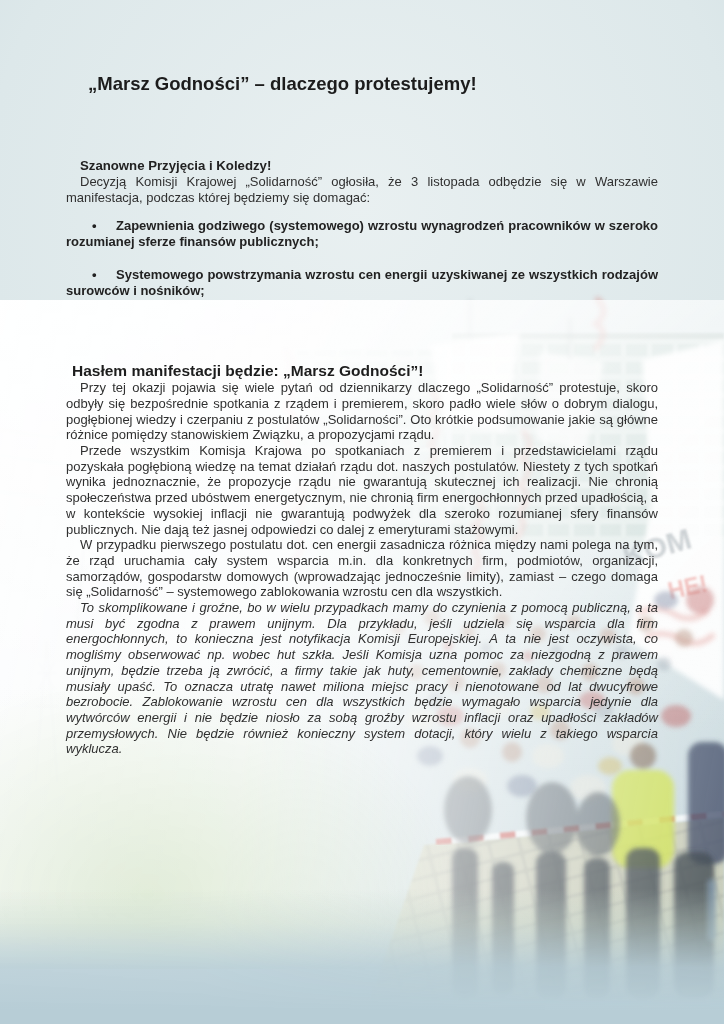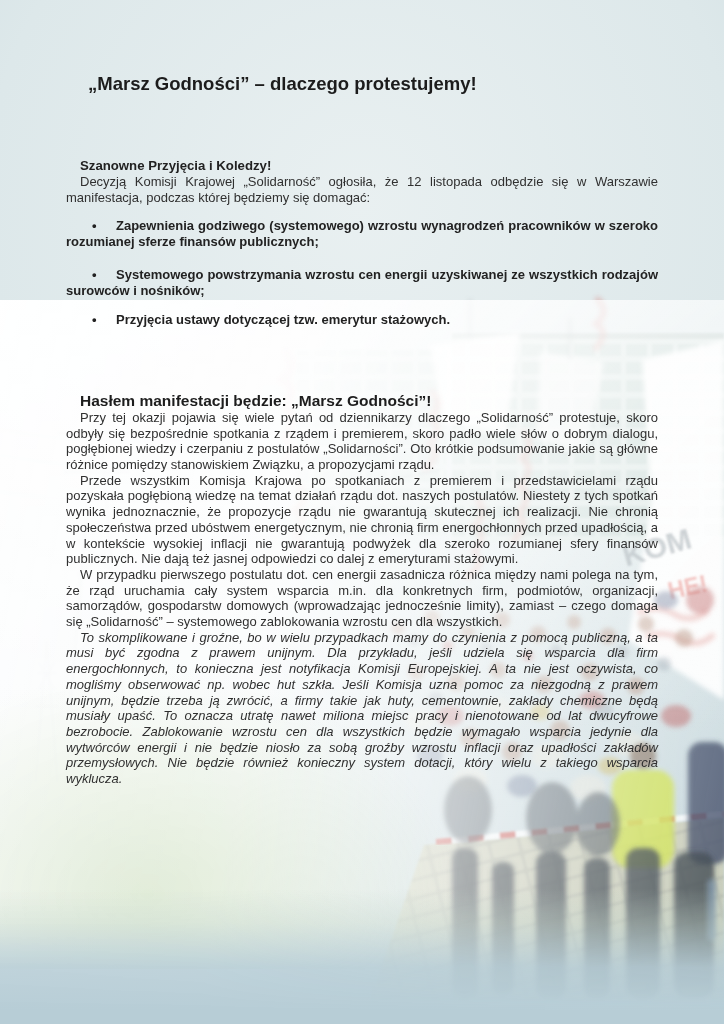--- a/index.html
+++ b/index.html
@@ -24,21 +24,21 @@
     background: linear-gradient(to top, #b7cdd6 10%, rgba(183,205,214,.88) 42%, rgba(197,214,206,.38) 75%, rgba(255,255,255,0) 100%);
   }
   .content { position:absolute; left:0; top:0; width:724px; height:820px; padding:0 66px; box-sizing:border-box; color:#2e2e2e; }
   .title { margin:73px 0 0 0; padding-left:22px; font-size:18.5px; line-height:22px; font-weight:bold; color:#1c1c1c; }
   .salutation { margin:63px 0 0 0; font-size:13.2px; line-height:16px; font-weight:bold; text-indent:14px; color:#222; }
   p.body { margin:0; font-size:13px; line-height:15.7px; text-align:justify; text-indent:14px; color:#303030; }
   .intro { margin-top:13px; }
   .demand { margin:0; font-size:13px; line-height:15.7px; text-align:justify; font-weight:bold; text-indent:26px; color:#222; }
   .d1 { margin-top:17px; } .d2 { margin-top:13px; } .d3 { margin-top:14px; }
   .bullet { display:inline-block; width:24px; text-indent:0; }
-  .slogan { margin:64px 0 0 8px; padding-left:6px; font-size:15.5px; line-height:18px; font-weight:bold; color:#1d1d1d; }
+  .slogan { margin:64px 0 0 0; padding-left:6px; font-size:15.5px; line-height:18px; font-weight:bold; color:#1d1d1d; }
   .p1 { margin-top:40px; } .p2 { margin-top:15px; } .p3 { margin-top:19px; } .p4 { margin-top:13px;font-style:italic; }
 </style>
 </head>
 <body>
 
 <div class="page">
 
   <svg class="photo" width="724" height="1024" viewBox="0 0 724 1024" aria-hidden="true">
     <defs>
       <filter id="b1">
@@ -188,25 +188,24 @@
 
   <div class="veil-photo"></div>
   <div class="tint-green"></div>
   <div class="veil-bottom"></div>
 
   <div class="content">
     <h1 class="title">„Marsz Godności” – dlaczego protestujemy!</h1>
 
     <p class="salutation">Szanowne Przyjęcia i Koledzy!</p>
 
-    <p class="body intro">Decyzją Komisji Krajowej „Solidarność” ogłosiła, że 12 listopada odbędzie się w Warszawie manifestacja, podczas której będziemy się domagać:</p>
+    <p class="body intro">Decyzją Komisji Krajowej „Solidarność” ogłosiła, że 3 listopada odbędzie się w Warszawie manifestacja, podczas której będziemy się domagać:</p>
 
     <p class="demand d2"><span class="bullet">•</span><span>Zapewnienia godziwego (systemowego) wzrostu wynagrodzeń pracowników w szeroko rozumianej sferze finansów publicznych;</span></p>
     <p class="demand d1"><span class="bullet">•</span><span>Systemowego powstrzymania wzrostu cen energii uzyskiwanej ze wszystkich rodzajów surowców i nośników;</span></p>
-    <p class="demand d3"><span class="bullet">•</span><span>Przyjęcia ustawy dotyczącej tzw. emerytur stażowych.</span></p>
 
     <h2 class="slogan">Hasłem manifestacji będzie: „Marsz Godności”!</h2>
 
     <p class="body p1">Przy tej okazji pojawia się wiele pytań od dziennikarzy dlaczego „Solidarność” protestuje, skoro odbyły się bezpośrednie spotkania z rządem i premierem, skoro padło wiele słów o dobrym dialogu, pogłębionej wiedzy i czerpaniu z postulatów „Solidarności”. Oto krótkie podsumowanie jakie są główne różnice pomiędzy stanowiskiem Związku, a propozycjami rządu.</p>
     <p class="body p2">Przede wszystkim Komisja Krajowa po spotkaniach z premierem i przedstawicielami rządu pozyskała pogłębioną wiedzę na temat działań rządu dot. naszych postulatów. Niestety z tych spotkań wynika jednoznacznie, że propozycje rządu nie gwarantują skutecznej ich realizacji. Nie chronią społeczeństwa przed ubóstwem energetycznym, nie chronią firm energochłonnych przed upadłością, a w kontekście wysokiej inflacji nie gwarantują podwyżek dla szeroko rozumianej sfery finansów publicznych. Nie dają też jasnej odpowiedzi co dalej z emeryturami stażowymi.</p>
     <p class="body p3">W przypadku pierwszego postulatu dot. cen energii zasadnicza różnica między nami polega na tym, że rząd uruchamia cały system wsparcia m.in. dla konkretnych firm, podmiotów, organizacji, samorządów, gospodarstw domowych (wprowadzając jednocześnie limity), zamiast – czego domaga się „Solidarność” – systemowego zablokowania wzrostu cen dla wszystkich.</p>
     <p class="body p4">To skomplikowane i groźne, bo w wielu przypadkach mamy do czynienia z pomocą publiczną, a ta musi być zgodna z prawem unijnym. Dla przykładu, jeśli udziela się wsparcia dla firm energochłonnych, to konieczna jest notyfikacja Komisji Europejskiej. A ta nie jest oczywista, co mogliśmy obserwować np. wobec hut szkła. Jeśli Komisja uzna pomoc za niezgodną z prawem unijnym, będzie trzeba ją zwrócić, a firmy takie jak huty, cementownie, zakłady chemiczne będą musiały upaść. To oznacza utratę nawet miliona miejsc pracy i nienotowane od lat dwucyfrowe bezrobocie. Zablokowanie wzrostu cen dla wszystkich będzie wymagało wsparcia jedynie dla wytwórców energii i nie będzie niosło za sobą groźby wzrostu inflacji oraz upadłości zakładów przemysłowych. Nie będzie również konieczny system dotacji, który wielu z takiego wsparcia wyklucza.</p>
   </div>
 
 </div>

